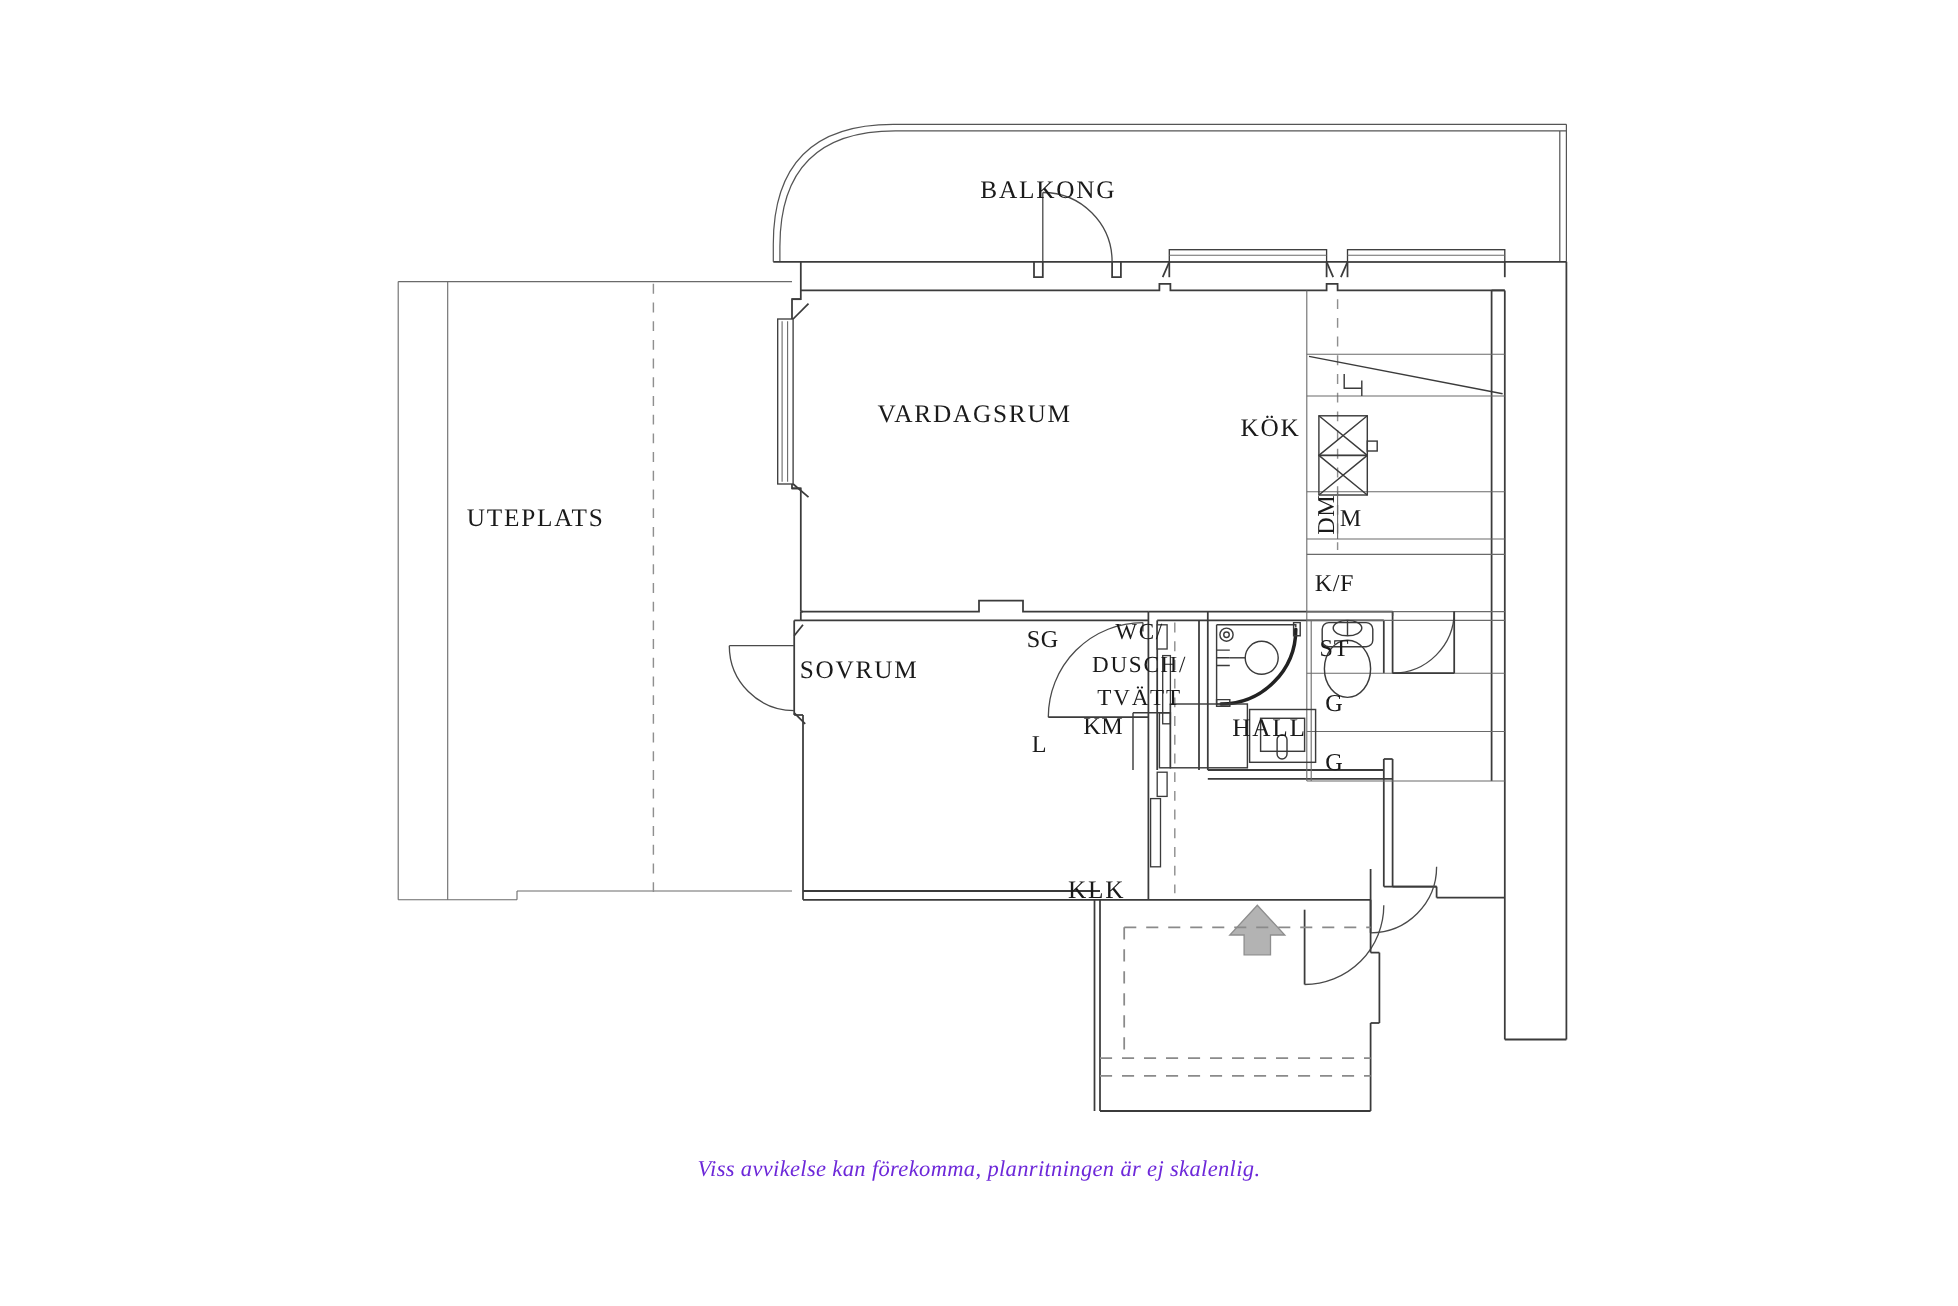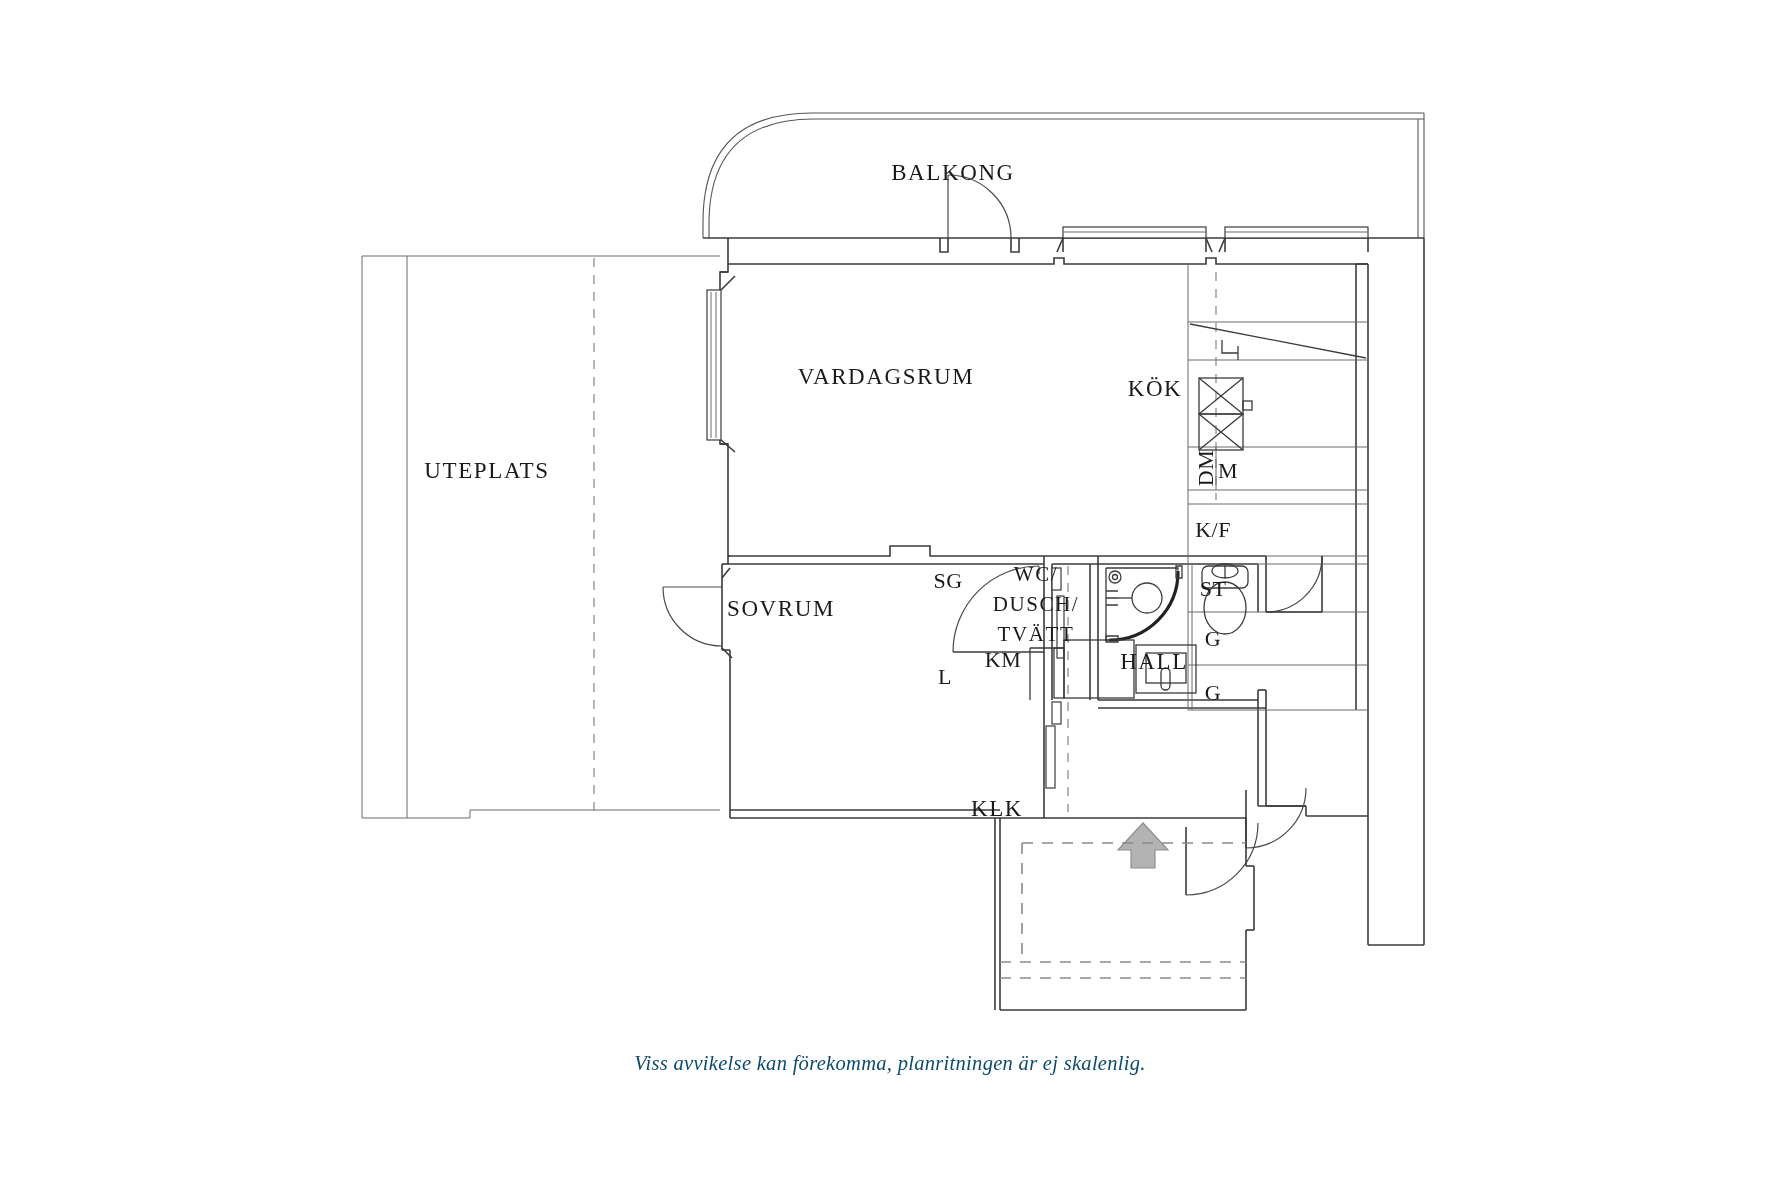--- a/index.html
+++ b/index.html
@@ -97,21 +97,21 @@
   }
   .caption {
     position: absolute;
     left: 0;
     top: 1052px;
     width: 1780px;
     text-align: center;
     font-family: "Liberation Serif", serif;
     font-style: italic;
     font-size: 20.5px;
-    color: #0c4a6e;
+    color: #6d28d9;
     letter-spacing: 0.3px;
   }
 </style>
 </head>
 <body>
 
 <div id="plan-root">
 
   <svg id="floorplan" viewBox="0 0 1780 1187">
 

